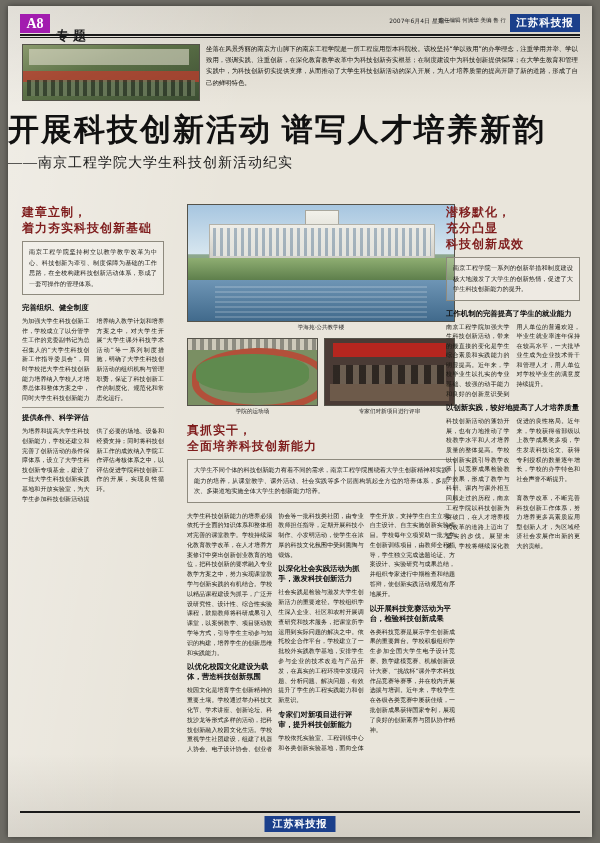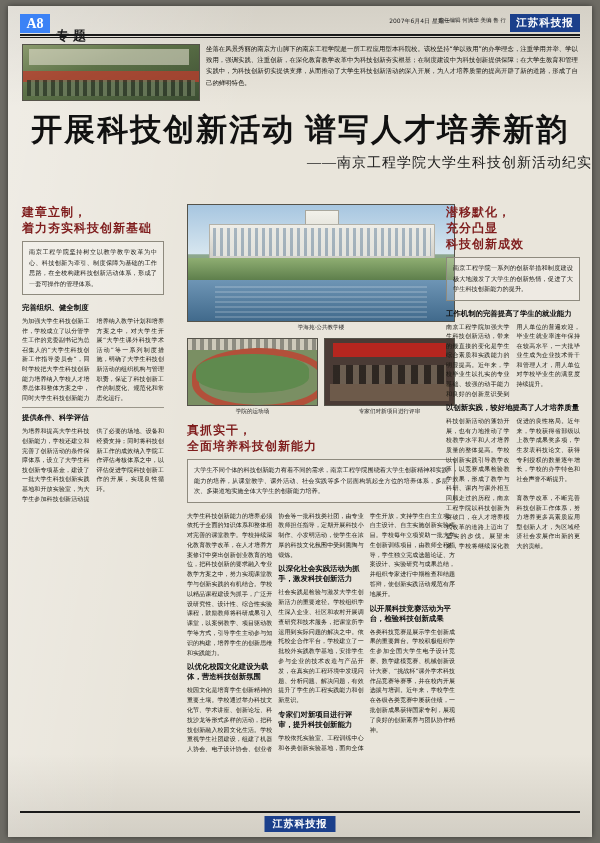--- a/index.html
+++ b/index.html
@@ -21,21 +21,21 @@
       linear-gradient(100deg, rgba(255,255,255,.30) 0%, rgba(255,255,255,0) 35%),
       linear-gradient(180deg, rgba(120,115,105,.18) 0%, rgba(255,255,255,0) 12%),
       linear-gradient(0deg, rgba(120,115,105,.20) 0%, rgba(255,255,255,0) 10%);
     pointer-events:none;
   }
   
   .masthead{
     position:absolute;left:12px;top:8px;right:12px;height:20px;
   }
   .sec-box{
-    position:absolute;left:0;top:0;width:30px;height:19px;background:#3b82f6;
+    position:absolute;left:0;top:0;width:30px;height:19px;background:#a21caf;
     color:#fff;font-size:14px;font-weight:bold;text-align:center;line-height:19px;
     font-family:"Liberation Serif",serif;
   }
   .sec-name{
     position:absolute;left:36px;top:12px;height:19px;line-height:19px;
     font-size:13px;font-weight:bold;letter-spacing:4px;color:#1a1a1a;
     font-family:"Liberation Serif",serif;
   }
   .mast-date{
     position:absolute;right:130px;top:3px;font-size:6px;color:#222;
@@ -64,26 +64,26 @@
   .top-photo .row{position:absolute;left:4px;right:4px;bottom:4px;height:16px;
      background:repeating-linear-gradient(90deg,#2f3a2a 0 4px,#6b7a5c 4px 8px);opacity:.8;}
   .top-photo .roof{position:absolute;left:6px;top:4px;width:160px;height:16px;background:rgba(235,230,215,.55);}
   .top-text{
     position:absolute;left:198px;top:38px;right:14px;height:58px;
     font-size:6.4px;line-height:11.2px;color:#15140f;text-align:justify;
     font-family:"DejaVu Sans",sans-serif;
   }
   
   .headline{
-    position:absolute;left:0;right:0;top:103px;text-align:center;
+    position:absolute;left:0;right:0;top:103px;
     font-family:"Liberation Serif",serif;
     font-size:31px;font-weight:bold;letter-spacing:2px;color:#111;
   }
   .subhead{
-    position:absolute;left:0;right:0;top:148px;text-align:right;
+    position:absolute;left:0;right:0;top:148px;text-align:left;
     font-family:"Liberation Serif",serif;
     font-size:14px;color:#1b1b1b;letter-spacing:1px;
   }
   .byline{
     position:absolute;left:0;right:0;top:172px;text-align:center;
     font-size:7px;color:#222;letter-spacing:1px;
   }
   .byline .sq{display:inline-block;width:4px;height:4px;background:#222;margin-right:4px;vertical-align:1px;}
   
   .col-left{position:absolute;left:14px;top:198px;width:142px;bottom:28px;}

